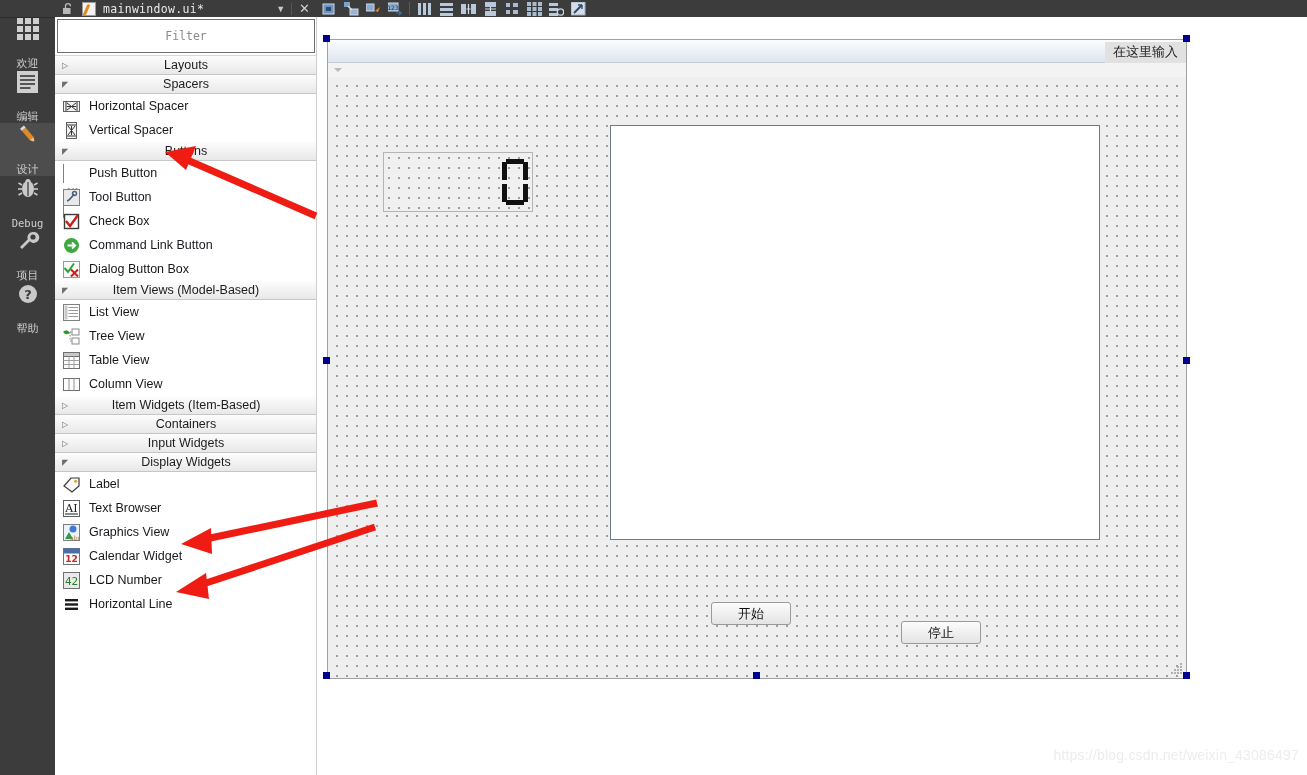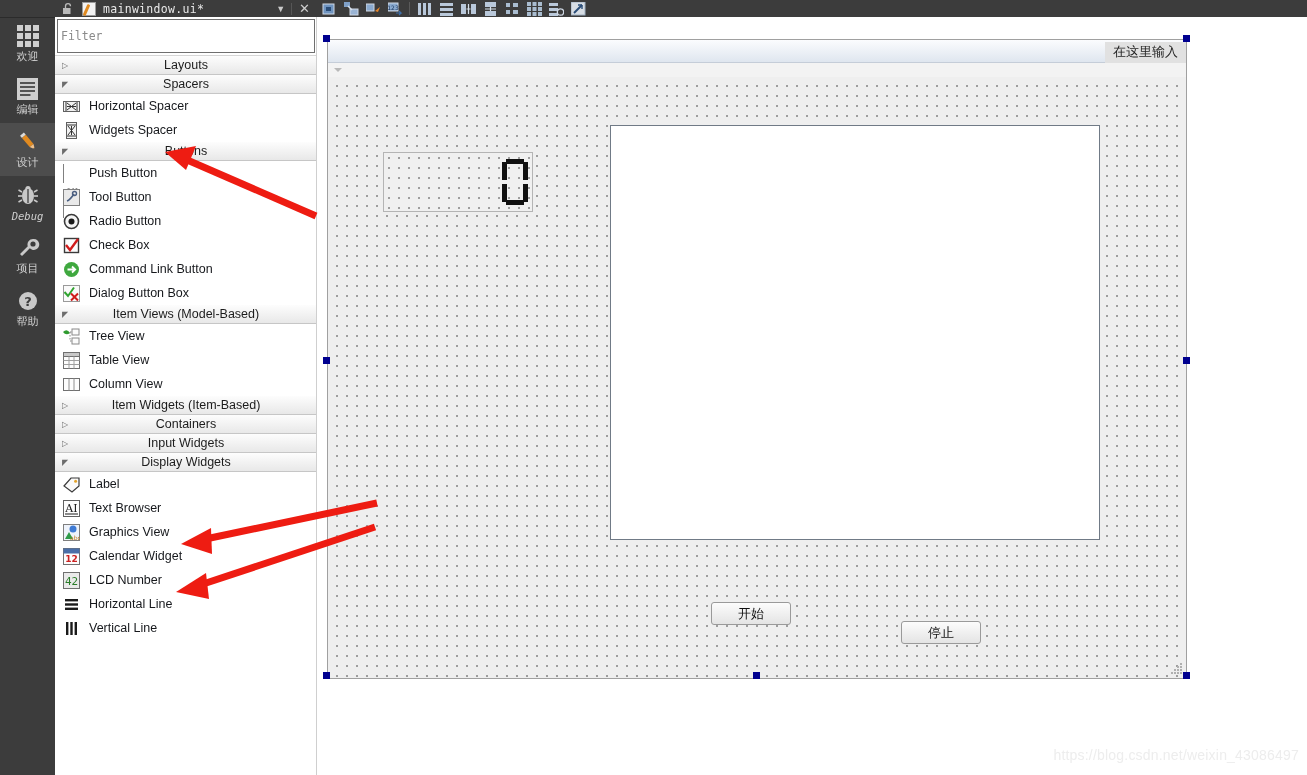--- a/index.html
+++ b/index.html
@@ -15,21 +15,21 @@
   .modebar {
     position: absolute; left: 0; top: 0; width: 55px; height: 775px;
     background: #3c3c3c;
   }
   .modebar-top {
     position: absolute; left:0; top:0; width:55px; height:17px;
     background:#3c3c3c; border-bottom:1px solid #2b2b2b;
   }
   .mode-item {
     position: relative; width: 55px; height: 53px;
-    display: flex; flex-direction: column; align-items: center; justify-content: center;
+    display: flex; flex-direction: column; align-items: center; justify-content: space-between;
     color: #c9c9c9;
     cursor: pointer;
   }
   .mode-item.active { background: #4d4d4d; }
   .mode-label {
     font-size: 11px; line-height: 12px; margin-top: 3px; color: #cfcfcf;
     font-family: "DejaVu Sans", sans-serif;
   }
   .mode-icon { width: 24px; height: 24px; position: relative; }
 
@@ -74,21 +74,21 @@
   .wbox-title-spacer { flex: 1 1 auto; }
   .title-caret { color:#cacaca; font-size:9px; padding:0 6px; }
   .title-sep { width:1px; height:12px; background:#565656; }
   .title-close { color:#cfcfcf; font-size:13px; padding:0 7px; line-height:15px; }
 
   .filter-row { padding: 2px 2px 0 2px; background:#ffffff; }
   .filter-input {
     width: 100%; box-sizing: border-box; height: 19px; line-height:17px;
     border: 1px solid #6f6f6f; background: #ffffff;
     font-family: "DejaVu Sans Mono", monospace; font-size: 11.5px;
-    color: #777; padding: 16px 3px; outline: none;
+    color: #777; padding: 16px 3px; outline: none; text-align: center;
   }
   .filter-input::placeholder { color:#8b8b8b; opacity:1; }
 
   .wlist { margin-top: 2px; border-top:1px solid #d6d6d6; }
   .grp {
     height: 19px; box-sizing: border-box;
     background: linear-gradient(#fdfdfd, #e8e8e8);
     border-bottom: 1px solid #c6c6c6;
     display: flex; align-items: center; position: relative;
     cursor: pointer;
@@ -271,21 +271,21 @@
             <g stroke="#c9c9c9" stroke-width="1.6">
               <line x1="6" y1="9" x2="2.5" y2="7"></line>
                 <line x1="6" y1="13" x2="2" y2="13"></line>
                 <line x1="6" y1="17" x2="2.5" y2="19"></line>
               <line x1="18" y1="9" x2="21.5" y2="7"></line>
                 <line x1="18" y1="13" x2="22" y2="13"></line>
                 <line x1="18" y1="17" x2="21.5" y2="19"></line>
             </g>
           </svg>
         </span>
-        <span class="mode-label" style="font-family:'DejaVu Sans Mono',monospace;font-size:10.5px;font-style:italic;">Debug</span>
+        <span class="mode-label" style="font-family:'DejaVu Sans Mono',monospace;font-size:10.5px;">Debug</span>
       </div>
 
       <div class="mode-item">
         <span class="mode-icon" style="display:flex;align-items:center;justify-content:center;">
           <svg width="24" height="24" viewBox="0 0 24 24" aria-hidden="true">
             <path d="M17 3a5.5 5.5 0 0 0-5.2 7.3L4 18.1l2 2 7.8-7.8A5.5 5.5 0 1 0 17 3z" fill="#c9c9c9"></path>
             <circle cx="17" cy="8" r="2.6" fill="#3c3c3c"></circle>
           </svg>
         </span>
         <span class="mode-label">项目</span>
@@ -357,21 +357,21 @@
             <rect x="3.5" y="0.5" width="10" height="16" fill="#f2f2f2" stroke="#606060"></rect>
             <g stroke="#333" stroke-width="1">
                 <line x1="4" y1="3" x2="13" y2="3"></line>
                 <line x1="4" y1="14" x2="13" y2="14"></line>
             <line x1="5" y1="4" x2="12" y2="13"></line>
                 <line x1="12" y1="4" x2="5" y2="13"></line>
                 <line x1="8.5" y1="4" x2="8.5" y2="13"></line>
               </g>
           </svg>
         </span>
-        <span class="wrow-label">Widgets Spacer</span>
+        <span class="wrow-label">Vertical Spacer</span>
       </div>
 
       <div class="grp">
         <span class="grp-arrow">◤</span>
         <span class="grp-label">Buttons</span>
       </div>
       <div class="wrow">
         <span class="wicon">
           <span class="i-box"><span class="i-text">OK</span></span>
         </span>
@@ -383,29 +383,20 @@
             <rect x="0.5" y="0.5" width="16" height="16" fill="#e9e9e9" stroke="#808080"></rect>
             <path d="M4 12c3-1 5-4 7-7" fill="none" stroke="#4a5e80" stroke-width="1.6"></path>
             <circle cx="11.5" cy="4.5" r="2" fill="none" stroke="#4a5e80" stroke-width="1.4"></circle>
           </svg>
         </span>
         <span class="wrow-label">Tool Button</span>
       </div>
       <div class="wrow">
         <span class="wicon">
           <svg width="17" height="17" viewBox="0 0 17 17" aria-hidden="true">
-            <circle cx="8.5" cy="8.5" r="7" fill="#f5f5f5" stroke="#3a3a3a" stroke-width="1.6"></circle>
-            <circle cx="8.5" cy="8.5" r="3" fill="#1a1a1a"></circle>
-          </svg>
-        </span>
-        <span class="wrow-label">Radio Button</span>
-      </div>
-      <div class="wrow">
-        <span class="wicon">
-          <svg width="17" height="17" viewBox="0 0 17 17" aria-hidden="true">
             <rect x="1.5" y="1.5" width="14" height="14" fill="#fcfcfc" stroke="#3a3a3a" stroke-width="1.4"></rect>
             <path d="M3 8l4 5 8-11" fill="none" stroke="#d01b1b" stroke-width="2.4"></path>
           </svg>
         </span>
         <span class="wrow-label">Check Box</span>
       </div>
       <div class="wrow">
         <span class="wicon">
           <svg width="17" height="17" viewBox="0 0 17 17" aria-hidden="true">
             <circle cx="8.5" cy="8.5" r="7.5" fill="#3fa83f"></circle>
@@ -421,20 +412,35 @@
             <path d="M1.5 7l3.5 4 6-8.5" fill="none" stroke="#2fa32f" stroke-width="2"></path>
             <path d="M8 8.5l7 7M15 8.5l-7 7" fill="none" stroke="#d01b1b" stroke-width="2"></path>
           </svg>
         </span>
         <span class="wrow-label">Dialog Button Box</span>
       </div>
 
       <div class="grp">
         <span class="grp-arrow">◤</span>
         <span class="grp-label">Item Views (Model-Based)</span>
+      </div>
+      <div class="wrow">
+        <span class="wicon">
+          <svg width="17" height="17" viewBox="0 0 17 17" aria-hidden="true">
+            <rect x="0.5" y="0.5" width="16" height="16" fill="#fdfdfd" stroke="#808080"></rect>
+            <rect x="1.5" y="1.5" width="3" height="14" fill="#c8c8c8"></rect>
+            <g stroke="#9a9a9a" stroke-width="1">
+              <line x1="5.5" y1="3.5" x2="15" y2="3.5"></line>
+                <line x1="5.5" y1="6.5" x2="15" y2="6.5"></line>
+              <line x1="5.5" y1="9.5" x2="15" y2="9.5"></line>
+                <line x1="5.5" y1="12.5" x2="15" y2="12.5"></line>
+            </g>
+          </svg>
+        </span>
+        <span class="wrow-label">List View</span>
       </div>
       <div class="wrow">
         <span class="wicon">
           <svg width="17" height="17" viewBox="0 0 17 17" aria-hidden="true">
             <path d="M0 4 q4-4 7 1 -4 3 -7-1z" fill="#2f9b2f"></path>
             <rect x="9" y="1" width="7" height="6" fill="#fbfbfb" stroke="#8a8a8a"></rect>
             <rect x="9" y="10" width="7" height="6" fill="#fbfbfb" stroke="#8a8a8a"></rect>
             <path d="M7 4h2M7 13h2M7 4v9" stroke="#8a8a8a" stroke-width="1" fill="none" stroke-dasharray="1.5 1.5"></path>
           </svg>
         </span>
@@ -538,32 +544,20 @@
         <span class="wicon">
           <svg width="17" height="17" viewBox="0 0 17 17" aria-hidden="true">
             <g fill="#1a1a1a">
                 <rect x="2" y="3" width="13" height="2.4"></rect>
                 <rect x="2" y="7.3" width="13" height="2.4"></rect>
                 <rect x="2" y="11.6" width="13" height="2.4"></rect>
               </g>
           </svg>
         </span>
         <span class="wrow-label">Horizontal Line</span>
-      </div>
-      <div class="wrow">
-        <span class="wicon">
-          <svg width="17" height="17" viewBox="0 0 17 17" aria-hidden="true">
-            <g fill="#1a1a1a">
-                <rect x="3" y="2" width="2.4" height="13"></rect>
-                <rect x="7.3" y="2" width="2.4" height="13"></rect>
-                <rect x="11.6" y="2" width="2.4" height="13"></rect>
-              </g>
-          </svg>
-        </span>
-        <span class="wrow-label">Vertical Line</span>
       </div>
 
     </div>
 
     <div style="position:absolute;right:0;top:17px;bottom:0;width:1px;background:#cfcfcf;"></div>
   </div>
 
   <div class="canvas">
 
     <div class="toolbar">

